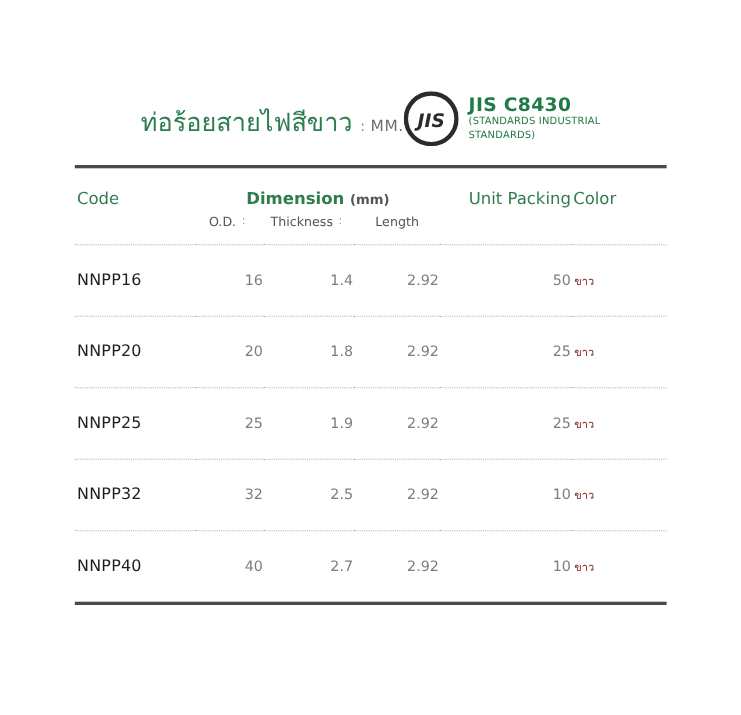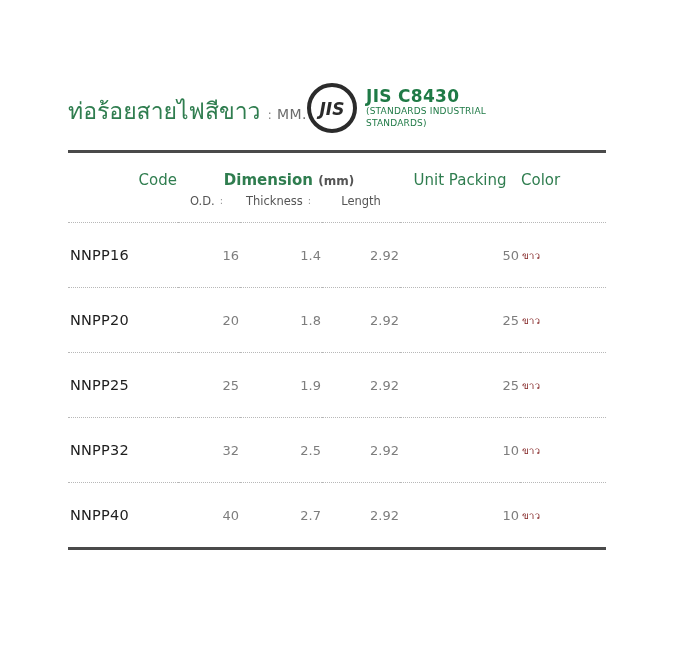--- a/index.html
+++ b/index.html
@@ -19,21 +19,21 @@
     width: 674px;
     height: 650px;
     box-sizing: border-box;
     padding: 0 68px;
   }
 
   
   .header {
     display: flex;
     align-items: center;
-    justify-content: flex-start;
+    justify-content: center;
     height: 148px;
     box-sizing: border-box;
     padding-top: 74px;
   }
   .title-wrap {
     display: flex;
     align-items: baseline;
   }
   .title-th {
     font-size: 23px;
@@ -98,37 +98,37 @@
     table-layout: fixed;
   }
   .head-row td {
     padding-top: 18px;
     padding-bottom: 0;
     vertical-align: top;
   }
   .h-code {
     font-size: 15px;
     color: #2f7d4f;
-    text-align: right;
+    text-align: left;
     padding-left: 2px;
   }
   .h-dim {
     font-size: 15px;
     color: #2f7d4f;
     text-align: center;
     font-weight: bold;
   }
   .h-dim .mm {
     font-size: 12px;
     color: #555;
   }
   .h-unit {
     font-size: 15px;
     color: #2f7d4f;
-    text-align: center;
+    text-align: right;
   }
   .h-color {
     font-size: 15px;
     color: #2f7d4f;
     text-align: left;
   }
   .sub-row td {
     font-size: 11.5px;
     color: #555;
     padding-top: 5px;

